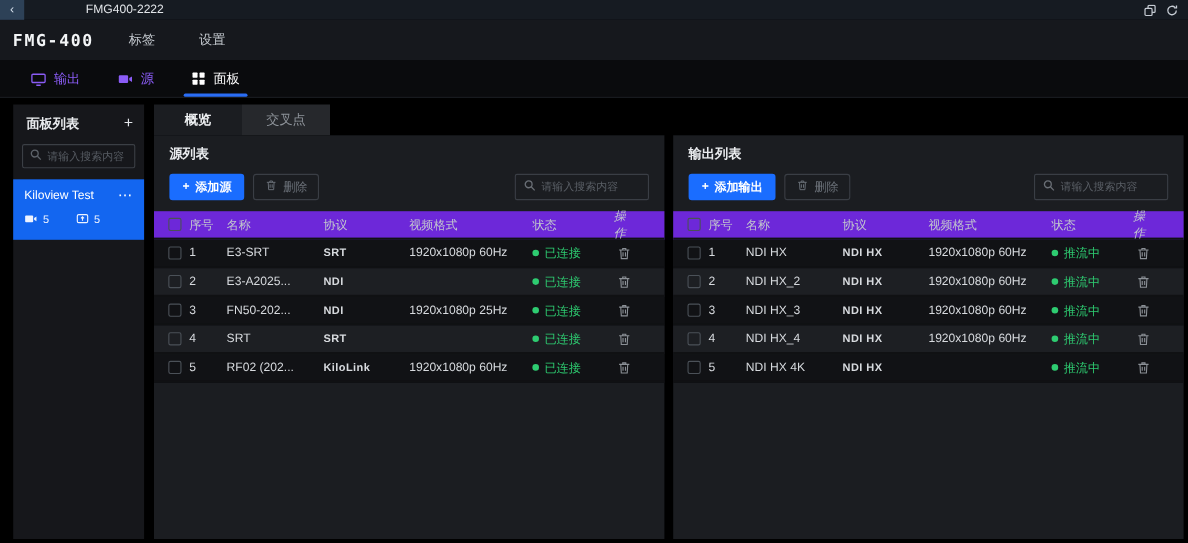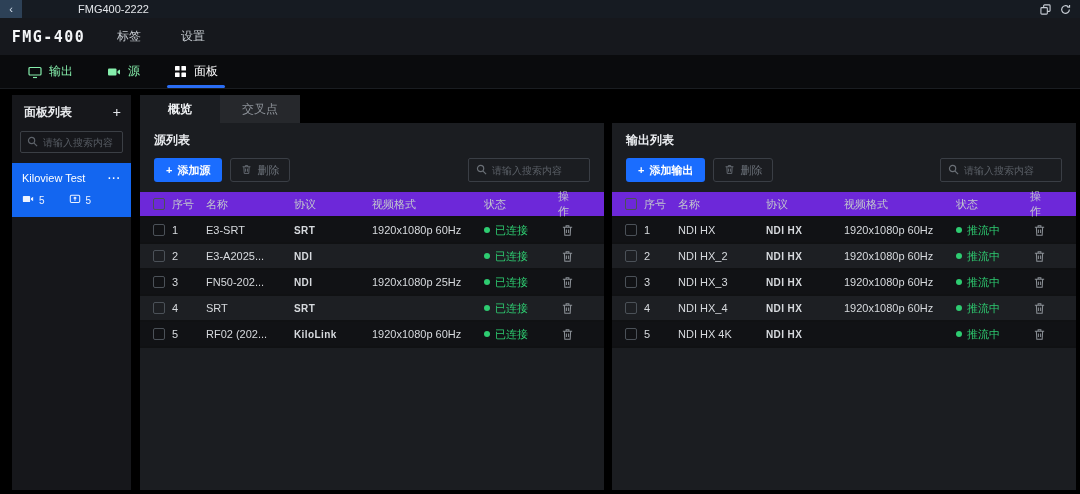--- a/index.html
+++ b/index.html
@@ -19,21 +19,21 @@
   .logo { width:97px; display:flex; align-items:center; justify-content:center;
           color:#f3f5f7; font-weight:bold; font-size:15px; letter-spacing:1.5px;
           font-family:"DejaVu Sans Mono","Liberation Mono",monospace; }
   .nav-tab { width:64px; display:flex; align-items:center; justify-content:center;
              font-size:12px; color:#c3c8ce; cursor:pointer; }
   .nav-tab.active { background:#07080a; color:#2e6bff; }
 
   
   .subnav { height:34px; background:#0a0b0d; display:flex; align-items:stretch; gap:34px;
             padding-left:28px; border-bottom:1px solid #1a1d21; }
-  .subnav-item { display:flex; align-items:center; gap:7px; font-size:12px; color:#86efac;
+  .subnav-item { display:flex; align-items:center; gap:7px; font-size:12px; color:#8b5cf6;
                  position:relative; cursor:pointer; }
   .subnav-item svg { display:block; }
   .subnav-item.active { color:#fff; }
   .subnav-item.active::after { content:""; position:absolute; left:-7px; right:-7px; bottom:0;
                                height:3px; border-radius:2px; background:#2a6df4; }
 
   
   .content { position:relative; height:405px; }
 
   
@@ -85,21 +85,21 @@
   .c-check  { flex:0 0 32px; display:flex; padding-left:13px; }
   .checkbox { width:12px; height:12px; border:1px solid #4b5158; border-radius:2px; cursor:pointer; }
   .c-index  { flex:0 0 34px; }
   .c-name   { flex:0 0 88px; white-space:nowrap; overflow:hidden; }
   .c-proto  { flex:0 0 78px; font-weight:bold; font-size:10px; letter-spacing:.4px; }
   .thead .c-proto { font-weight:normal; font-size:11px; letter-spacing:0; }
   .c-format { flex:0 0 112px; }
   .c-status { flex:1 1 auto; display:flex; align-items:center; gap:5px; }
   .row .c-status { color:#2ECC71; }
   .dot { width:6px; height:6px; border-radius:50%; background:#2ECC71; }
-  .c-actions{ flex:0 0 46px; display:flex; justify-content:flex-end; padding-right:30px; }
+  .c-actions{ flex:0 0 46px; display:flex; justify-content:flex-end; padding-right:30px;font-style:italic; }
   .icon-btn { color:#8b9096; cursor:pointer; display:flex; }
   .icon-btn svg { display:block; }
 </style>
 </head>
 <body>
 
 <div class="titlebar">
   <div class="back-btn">‹</div>
   <div class="tb-title">FMG400-2222</div>
   <div class="tb-icons">

